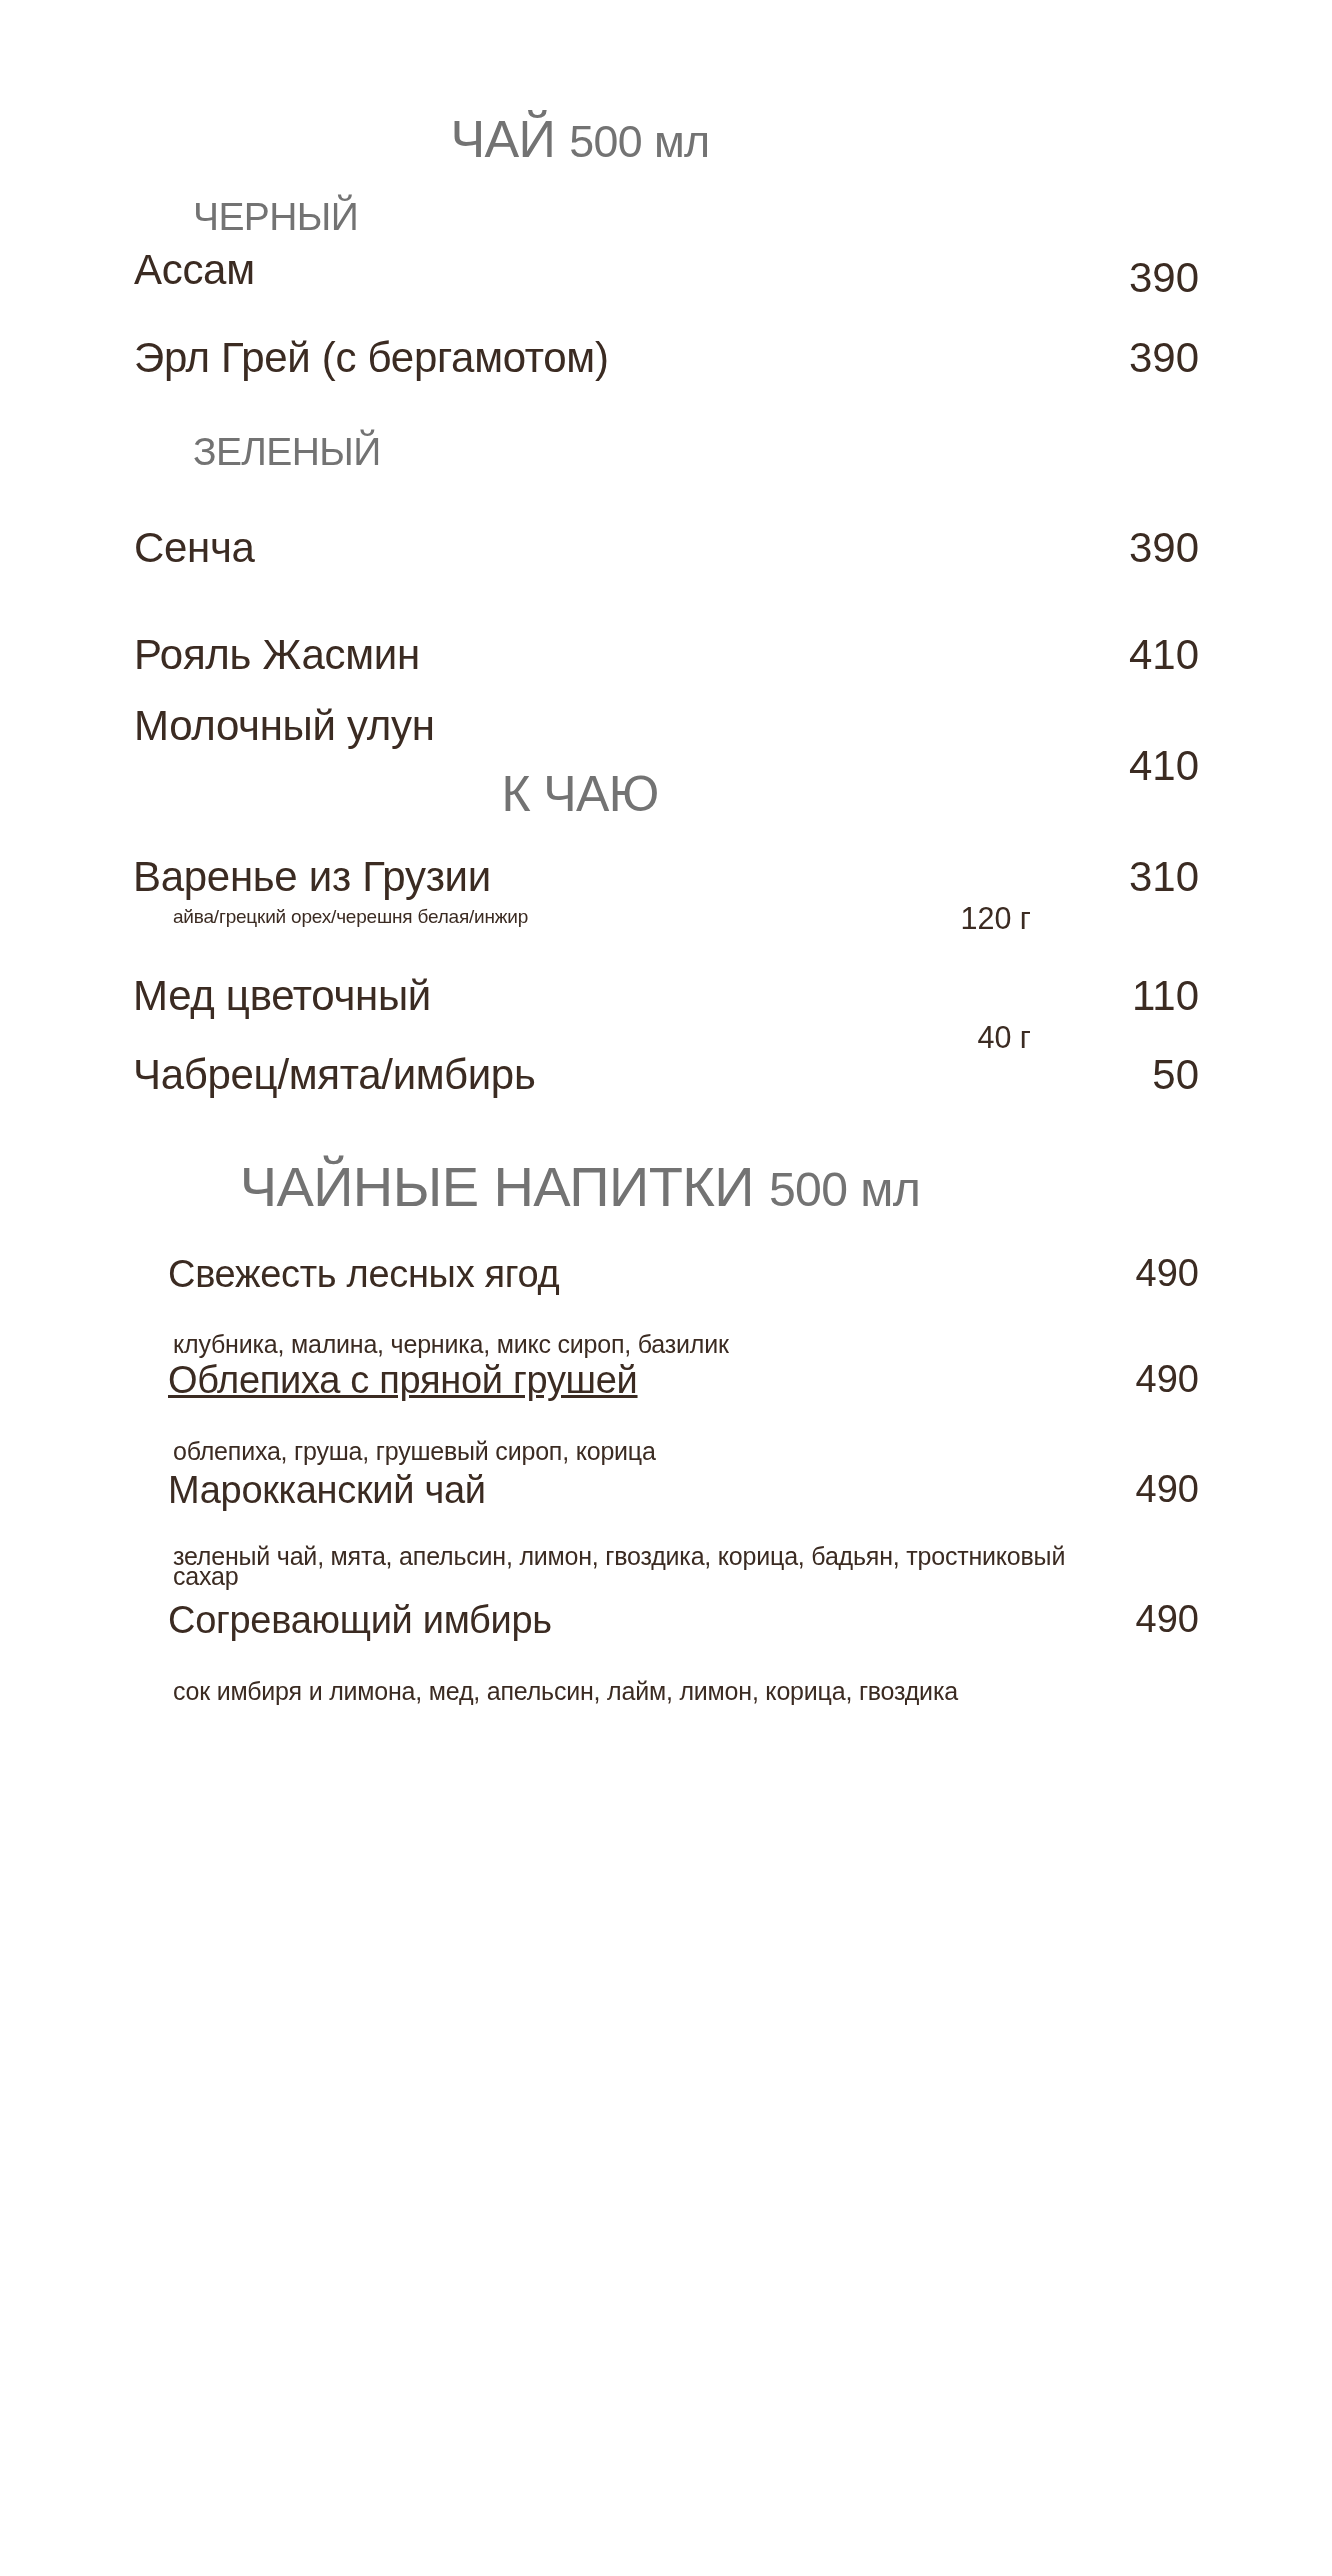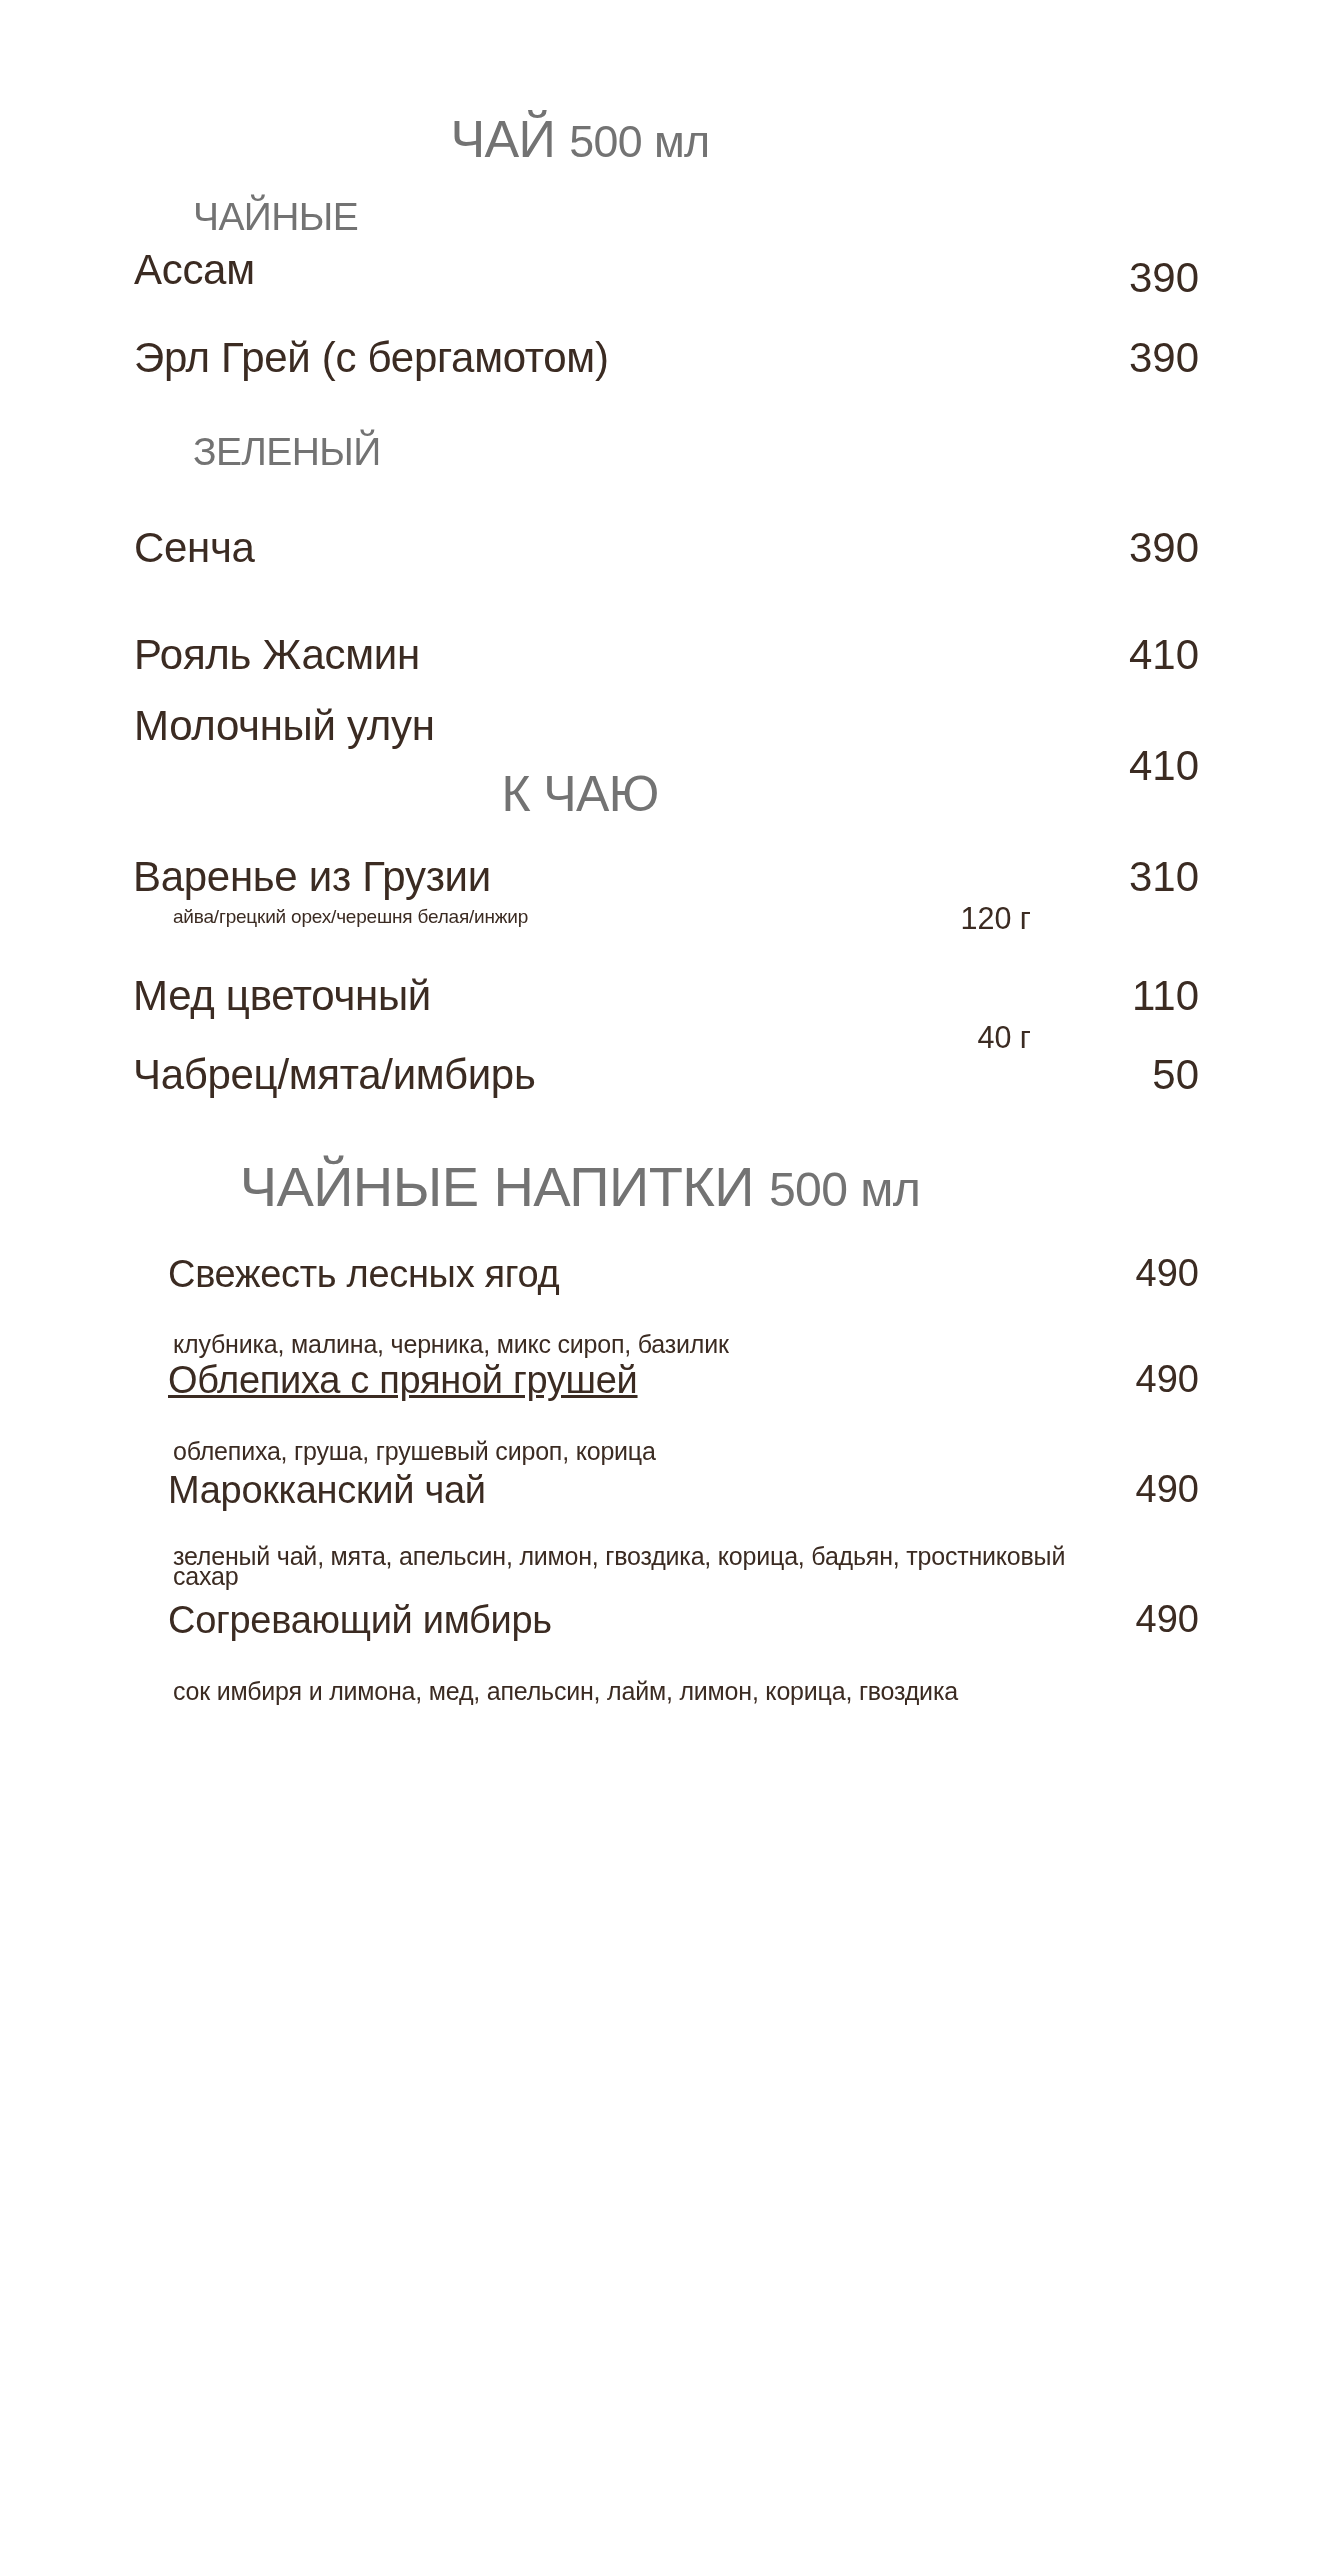--- a/index.html
+++ b/index.html
@@ -24,21 +24,21 @@
 </style>
 </head>
 <body>
 
 <div class="tea">
   <div class="abs title" style="top:113px;font-size:52px;">
     <span>ЧАЙ</span>
     <span class="small">500 мл</span>
   </div>
 
-  <div class="abs sub" style="top:197px;">ЧАЙНЫЕ</div>
+  <div class="abs sub" style="top:197px;">ЧЕРНЫЙ</div>
 
   <div class="abs name" style="top:249px;">Ассам</div>
   <div class="abs price" style="top:257px;">390</div>
 
   <div class="abs name" style="top:337px;">Эрл Грей (с бергамотом)</div>
   <div class="abs price" style="top:337px;">390</div>
 
   <div class="abs sub" style="top:432px;">ЗЕЛЕНЫЙ</div>
 
   <div class="abs name" style="top:527px;">Сенча</div>

